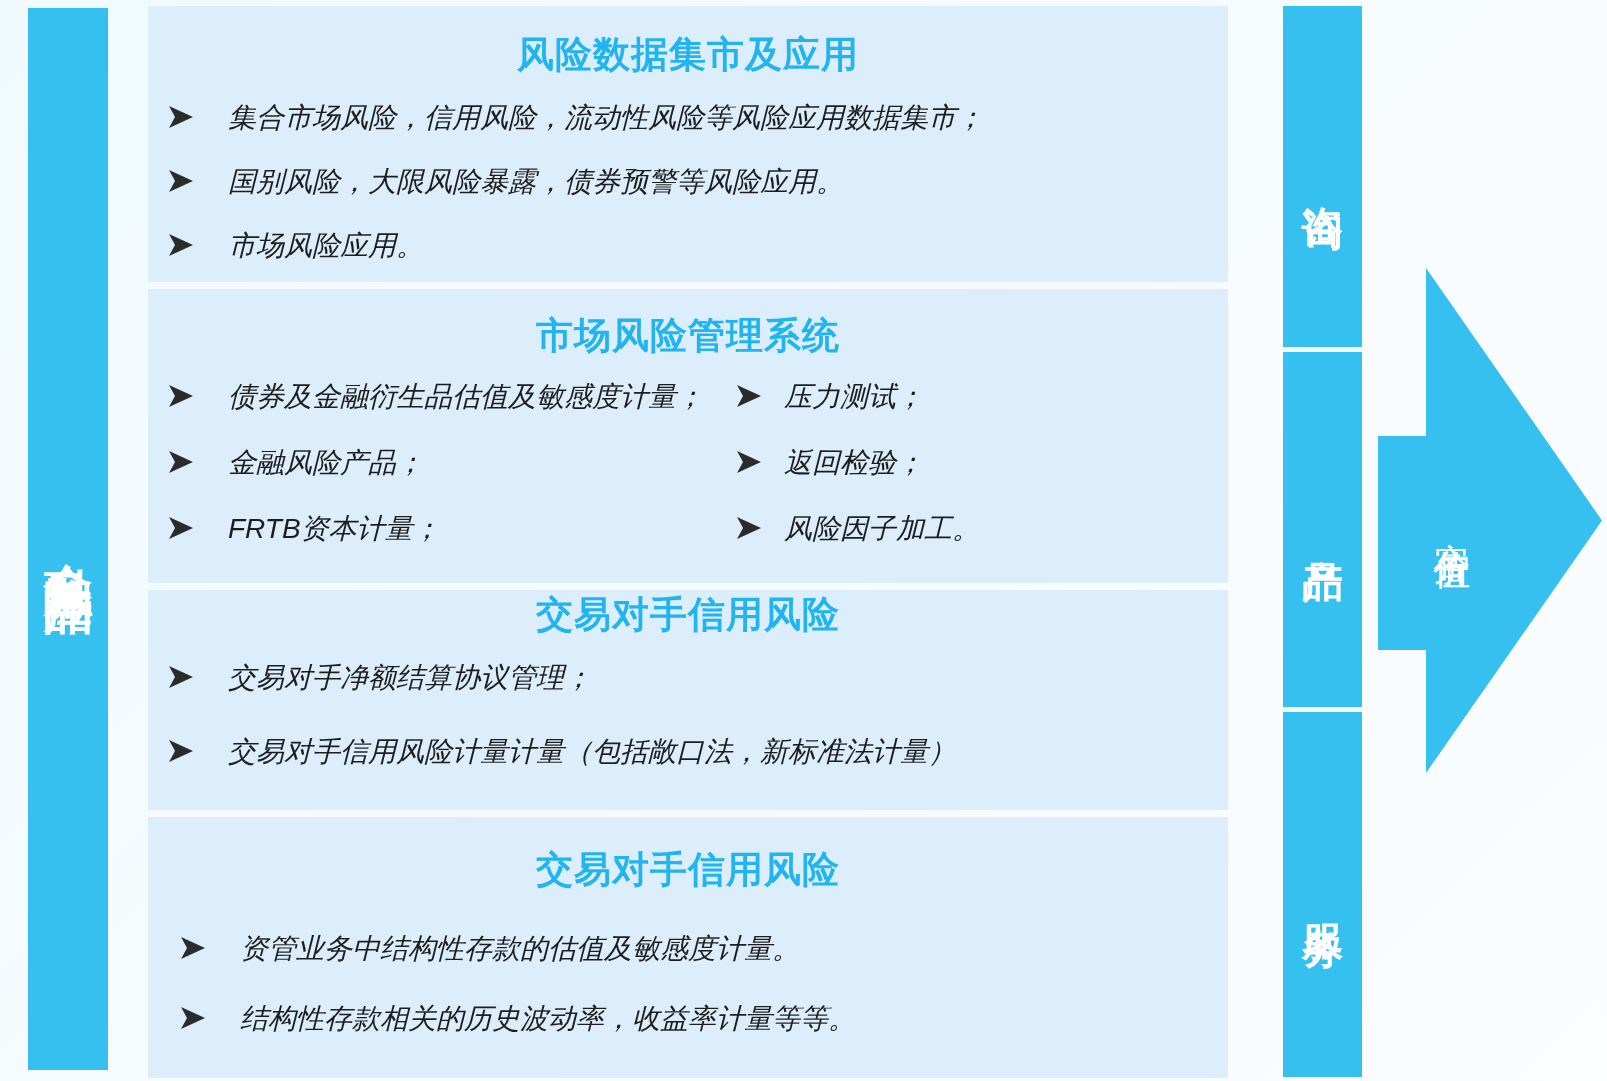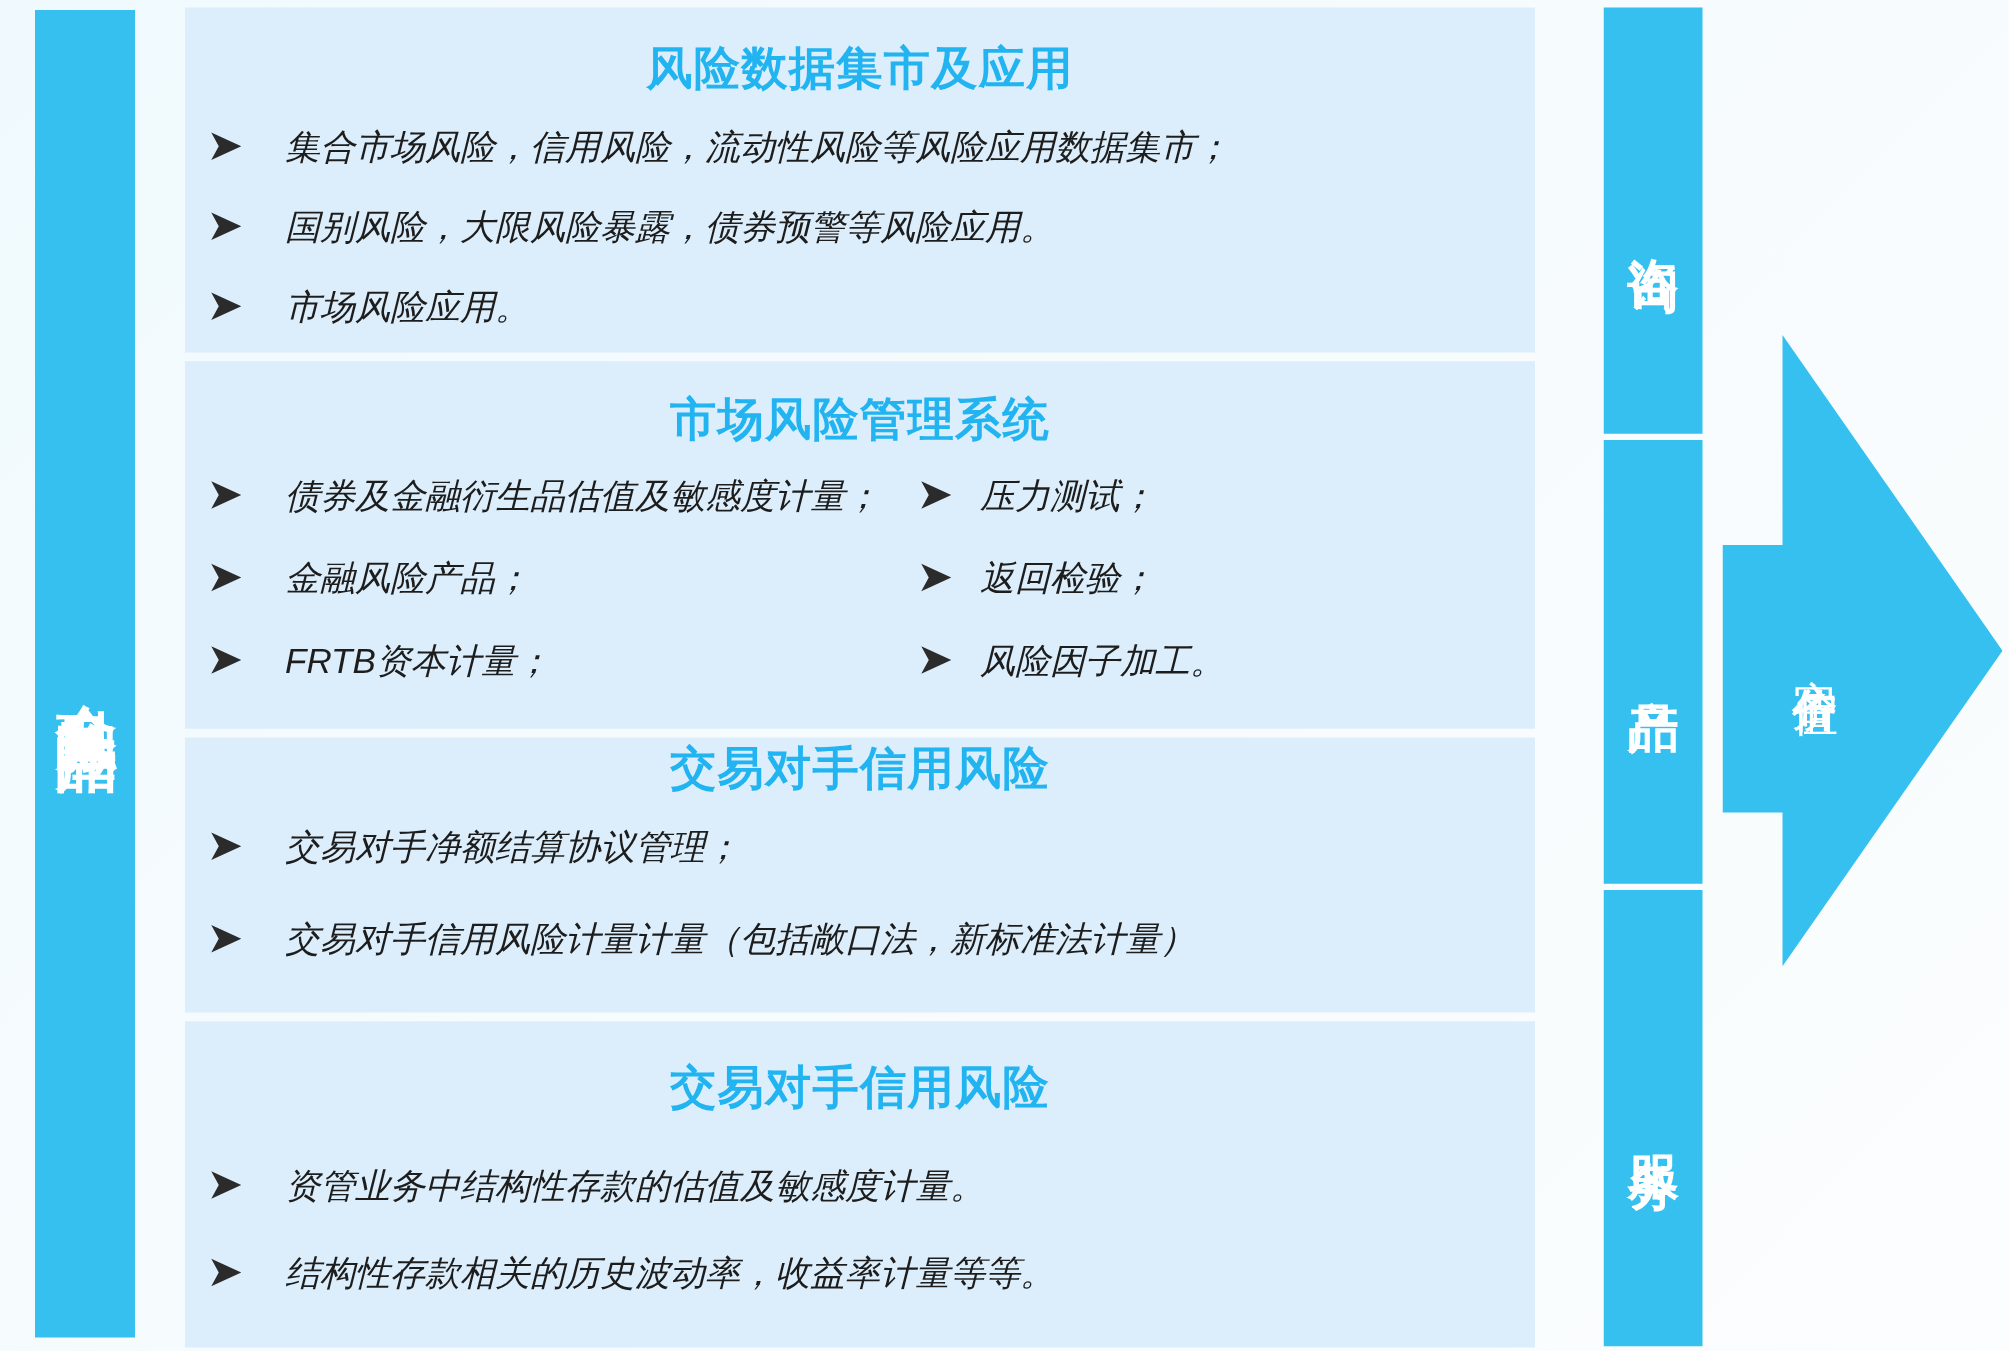--- a/index.html
+++ b/index.html
@@ -88,21 +88,21 @@
   .bullet {
     display: flex;
     align-items: flex-start;
     color: #1d1d1d;
     font-size: 28px;
     line-height: 1.0;
     font-style: italic;
   }
   .p1 .bullet { margin-bottom: 36px; }
   .p3 .bullet { margin-bottom: 46px; }
-  .p4 .bullet { margin-bottom: 42px; }
+  .p4 .bullet { margin-bottom: 42px; margin-left: 12px; }
 
   .bullet-marker {
     flex: 0 0 auto;
     width: 80px;
     text-align: left;
     padding-left: 18px;
     color: #222;
     font-size: 26px;
     line-height: 1;
     box-sizing: border-box;

